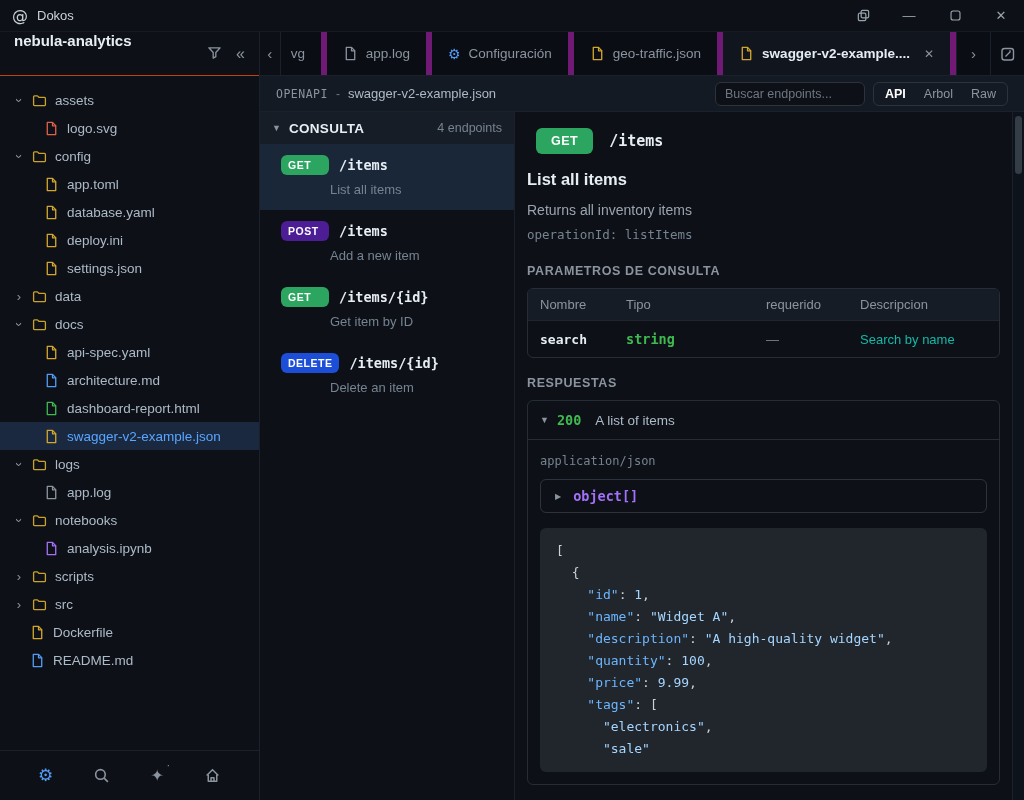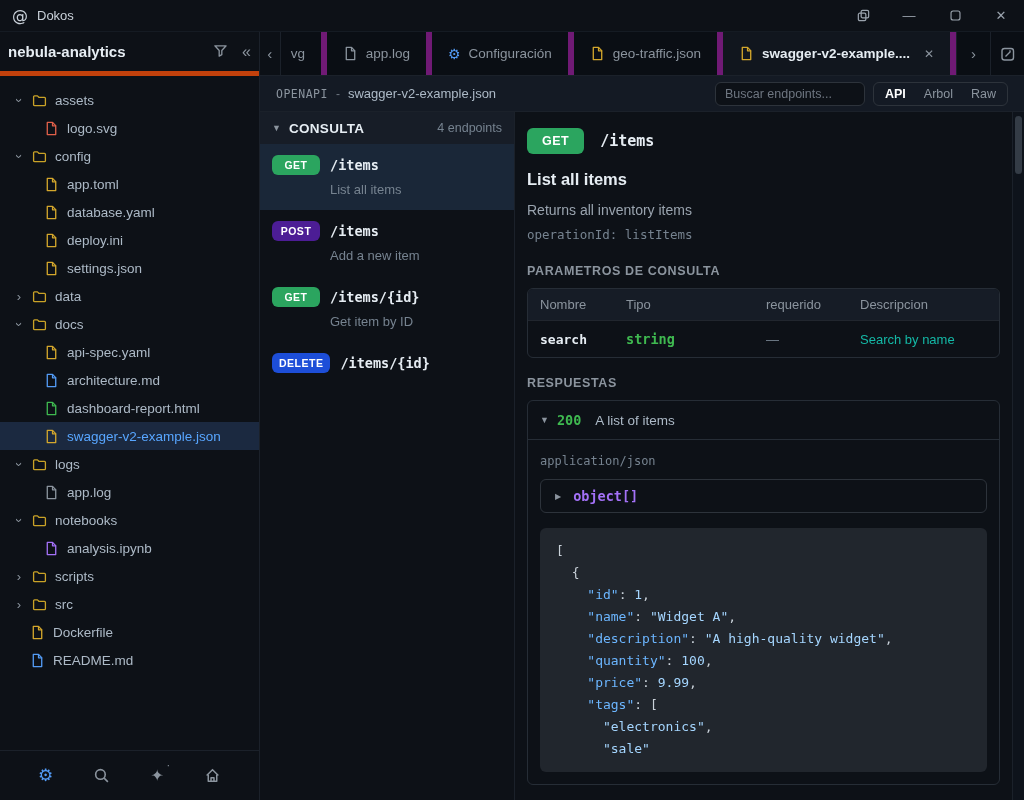--- a/index.html
+++ b/index.html
@@ -11,21 +11,21 @@
   .logo { font-family:"DejaVu Sans",sans-serif; font-size:16px; color:#c9d1d9; margin-right:9px; line-height:1; }
   .app-name { font-size:13px; color:#c9d1d9; }
   .win-controls { margin-left:auto; display:flex; height:32px; }
   .win-btn { width:46px; display:flex; align-items:center; justify-content:center; color:#9aa3ad; font-size:13px; }
 
   
   .app { display:flex; height:768px; }
 
   
   .sidebar { width:260px; min-width:260px; border-right:1px solid #1b212a; display:flex; flex-direction:column; background:#0d1117; }
-  .sidebar-header { height:44px; display:flex; align-items:center; padding:0 8px; border-bottom:5px solid #c2410c; }
+  .sidebar-header { height:44px; display:flex; padding:0 14px; border-bottom:1px solid #c2410c; }
   .project-name { font-weight:bold; font-size:15px; color:#e6edf3; flex:1; }
   .sh-icons { display:flex; align-items:center; gap:14px; color:#8b949e; }
   .collapse-glyph { font-size:16px; color:#8b949e; }
   .tree { flex:1; padding-top:10px; overflow:hidden; }
   .tree-row { height:28px; display:flex; align-items:center; font-size:13.5px; color:#adbac7; }
   .tree-row.selected { background:#1b2940; color:#58a6ff; }
   .chev { width:14px; text-align:center; color:#8b949e; font-size:13px; display:inline-block; margin-left:12px; }
   .chev.open { transform:rotate(90deg); }
   .tree-icon { display:flex; align-items:center; margin:0 8px 0 6px; }
   .tree-row.file-d1 { padding-left:44px; }
@@ -65,21 +65,21 @@
   .content { flex:1; display:flex; min-height:0; }
 
   .endpoints { width:255px; min-width:255px; border-right:1px solid #1b212a; display:flex; flex-direction:column; }
   .group-header { height:32px; background:#171d27; display:flex; align-items:center; padding:0 12px; }
   .tri { color:#8b949e; font-size:9px; margin-right:8px; }
   .group-title { font-weight:bold; color:#e6edf3; font-size:13.5px; letter-spacing:.3px; }
   .group-count { margin-left:auto; color:#768390; font-size:12.5px; font-weight:normal; }
   .ep { padding:11px 12px 13px; }
   .ep.selected { background:#1a2738; }
   .ep-top { display:flex; align-items:center; }
-  .badge { min-width:48px; text-align:center; border-radius:6px; color:#fff; font-size:10.5px; font-weight:bold; padding:4px 7px; letter-spacing:.5px; font-family:"Liberation Sans",sans-serif; }
+  .badge { min-width:48px; border-radius:6px; color:#fff; font-size:10.5px; font-weight:bold; padding:4px 7px; letter-spacing:.5px; font-family:"Liberation Sans",sans-serif;margin-left:9px; }
   .ep-path { font-family:"DejaVu Sans Mono",monospace; font-size:13.5px; color:#e6edf3; font-weight:bold; margin-left:10px; }
   .ep-desc { color:#768390; font-size:13px; margin-top:7px; padding-left:58px; }
 
   .detail { flex:1; min-width:0; padding:14px 12px 0 12px; overflow:hidden; }
   .d-head { display:flex; align-items:center; gap:16px; margin:2px 0 16px; }
   .badge.big { font-size:12.5px; padding:6px 15px; }
   .d-path { font-family:"DejaVu Sans Mono",monospace; font-size:15px; font-weight:bold; color:#e6edf3; }
   .d-summary { font-size:16.5px; font-weight:bold; color:#e6edf3; margin-bottom:13px; }
   .d-desc { color:#9aa4af; font-size:14px; margin-bottom:9px; }
   .d-opid { font-family:"DejaVu Sans Mono",monospace; font-size:12.5px; color:#768390; margin-bottom:22px; }
@@ -451,20 +451,21 @@
                 <span class="badge" style="background:#2ba55f">GET</span>
                 <span class="ep-path">/items/{id}</span>
               </div>
               <div class="ep-desc">Get item by ID</div>
             </div>
             <div class="ep">
               <div class="ep-top">
                 <span class="badge" style="background:#1d4ed8">DELETE</span>
                 <span class="ep-path">/items/{id}</span>
               </div>
+              <div class="ep-desc">Delete an item</div>
             </div>
           </div>
       </div>
 
       <div class="detail">
         <div class="d-head">
           <span class="badge big" id="detail-badge" style="background: rgb(43, 165, 95);">GET</span>
           <span class="d-path">/items</span>
         </div>
         <div class="d-summary">List all items</div>

